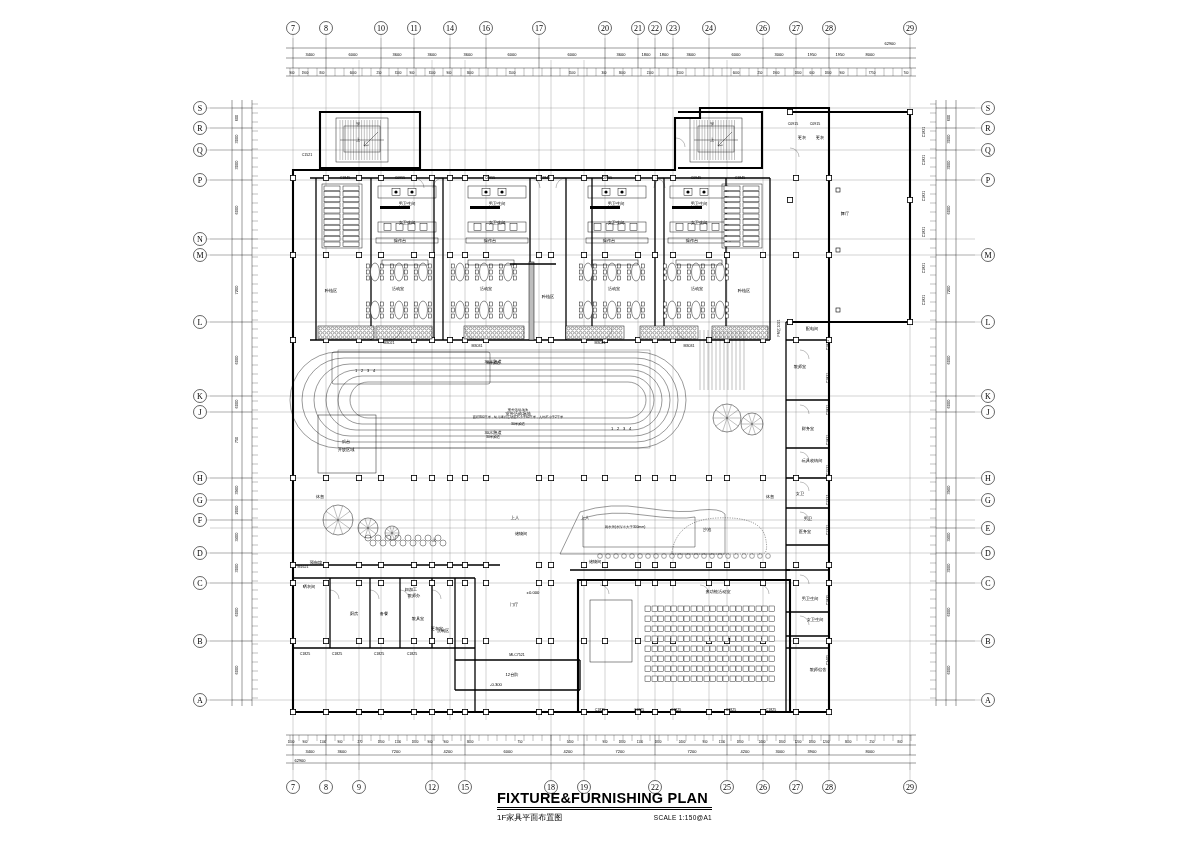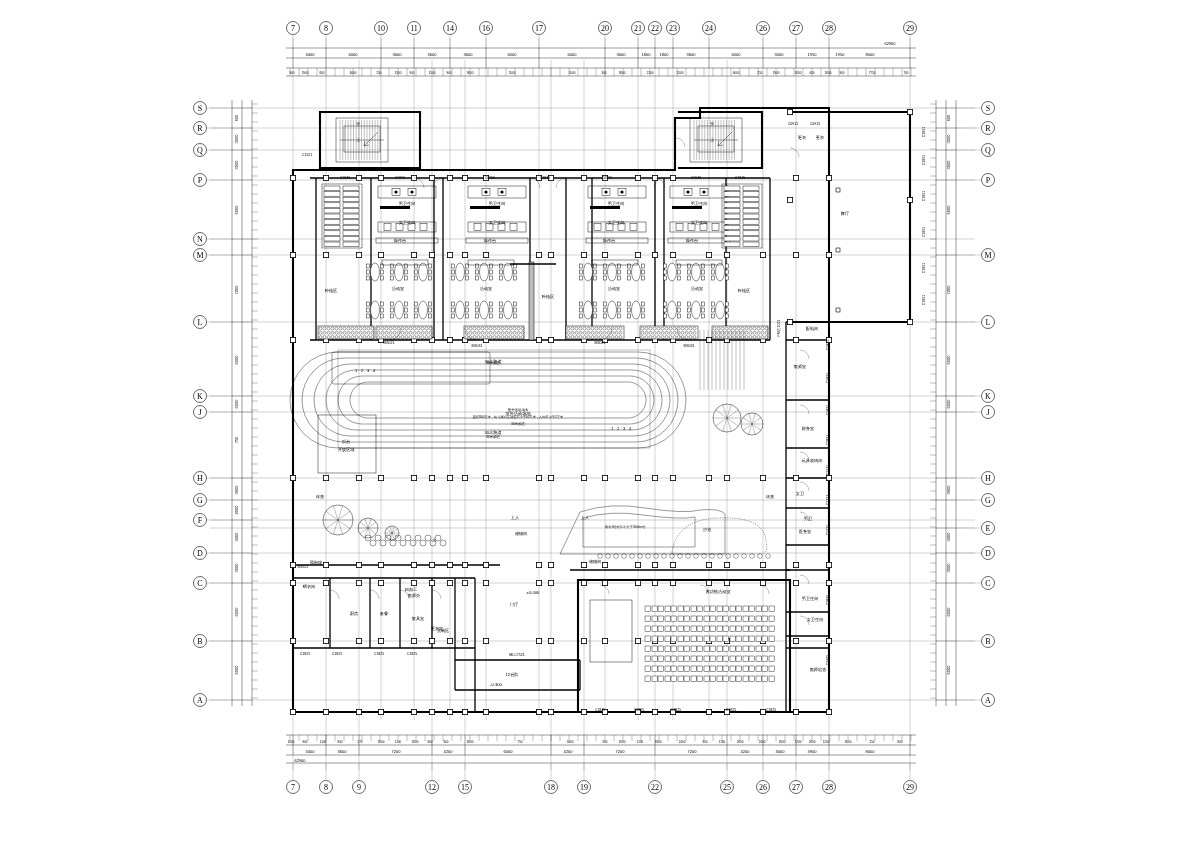--- a/index.html
+++ b/index.html
@@ -2142,14 +2142,23 @@
         <text x="829" y="470" class="tagtxt vtag" transform="rotate(-90 829 470)">C1521</text>
         <text x="829" y="500" class="tagtxt vtag" transform="rotate(-90 829 500)">C1227</text>
         <text x="829" y="530" class="tagtxt vtag" transform="rotate(-90 829 530)">C1221</text>
         <text x="829" y="600" class="tagtxt vtag" transform="rotate(-90 829 600)">C1835</text>
         <text x="829" y="660" class="tagtxt vtag" transform="rotate(-90 829 660)">C2405</text>
         <text x="780" y="328" class="tagtxt vtag" transform="rotate(-90 780 328)">FM乙1021</text>
       </g>
 
   </svg>
 
+  <div id="titleblock">
+    <div class="tb-main">FIXTURE&amp;FURNISHING PLAN</div>
+    <div class="tb-rule"></div>
+    <div class="tb-rule2"></div>
+    <div class="tb-row">
+      <span class="tb-sub">1F家具平面布置图</span>
+      <span class="tb-scale">SCALE  1:150@A1</span>
+    </div>
+  </div>
 
 </div>
 
 </body></html>

